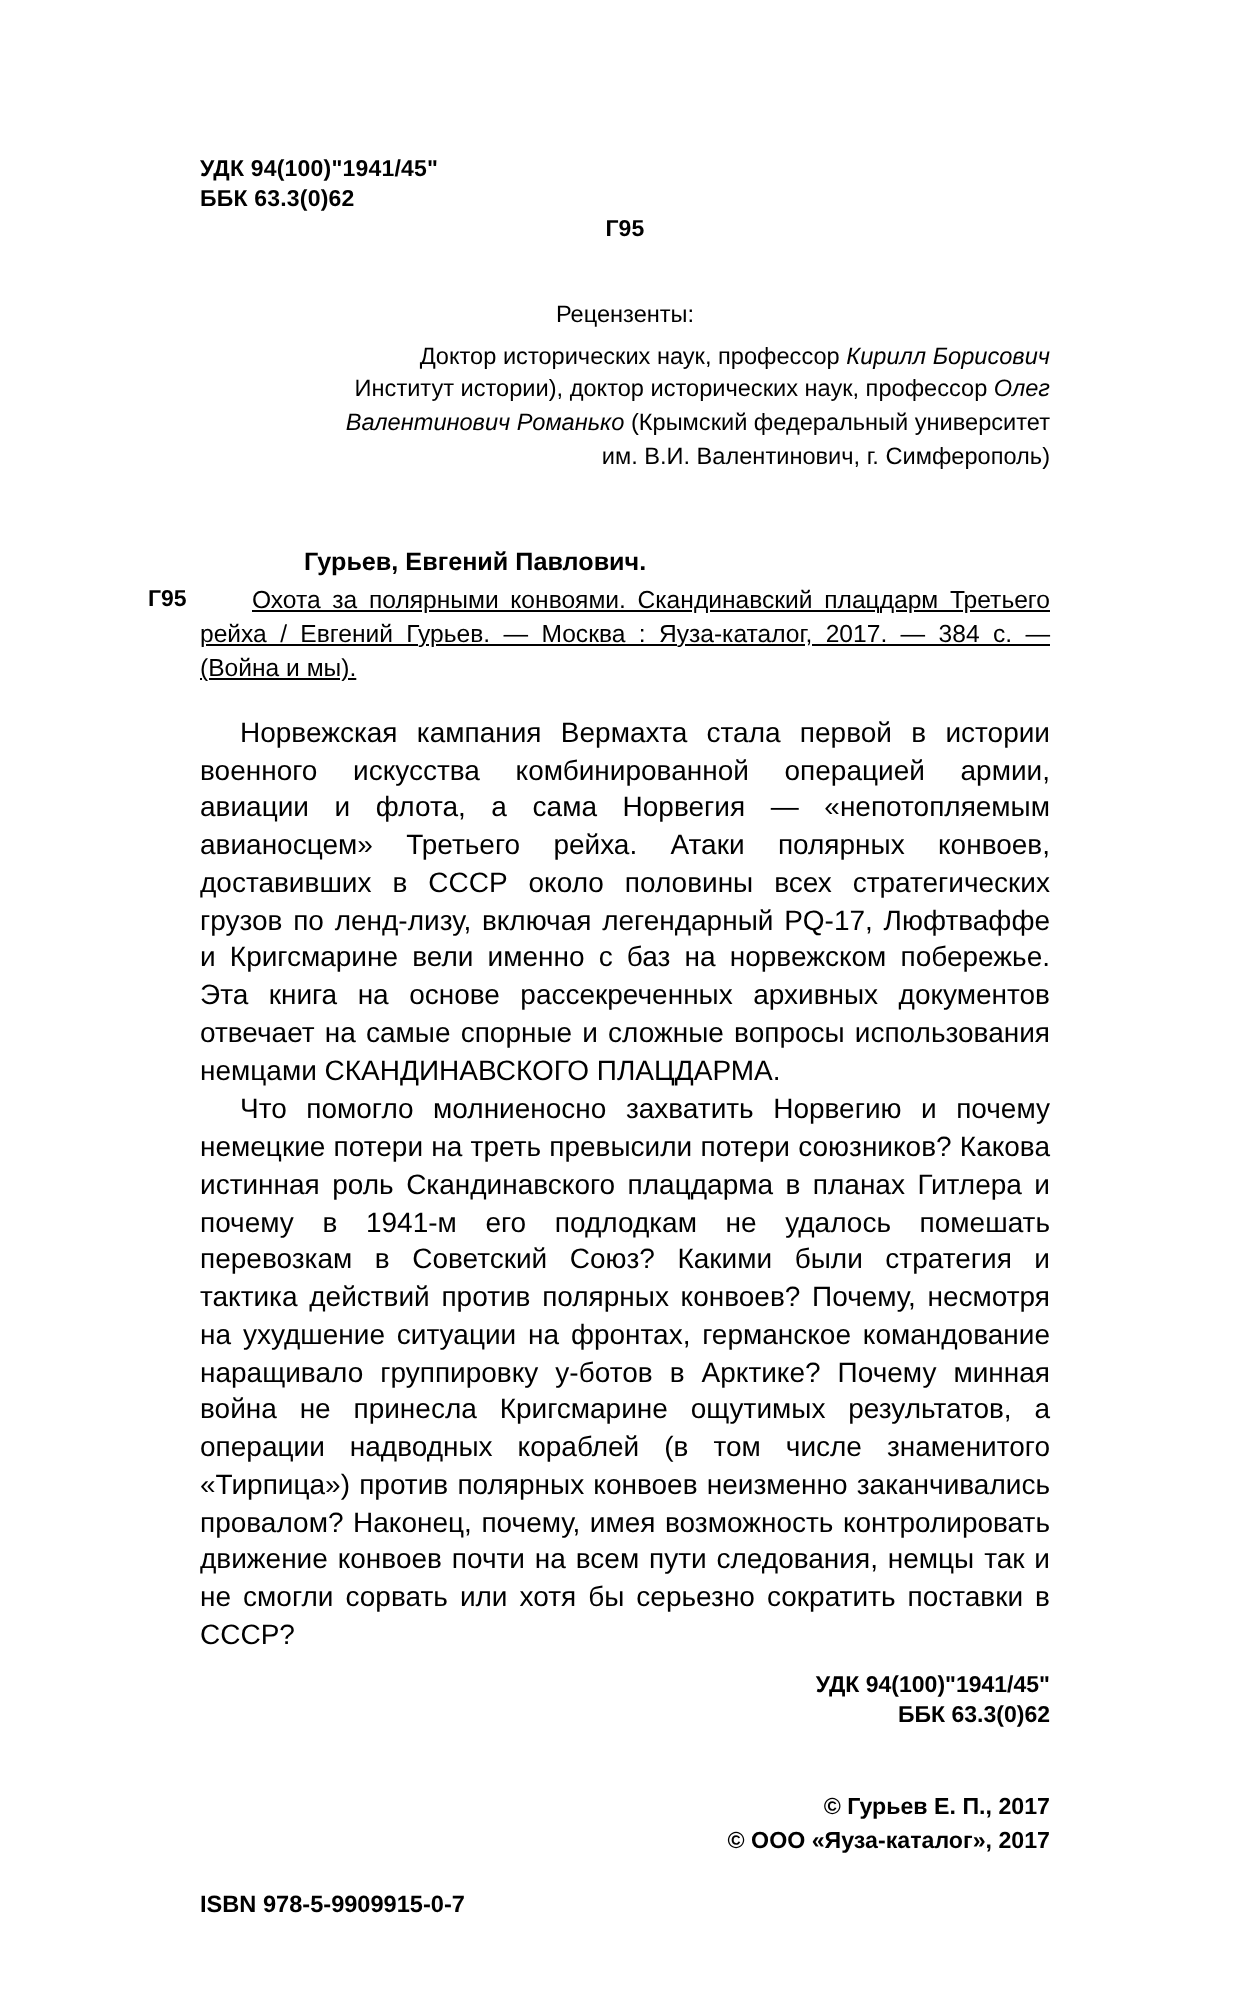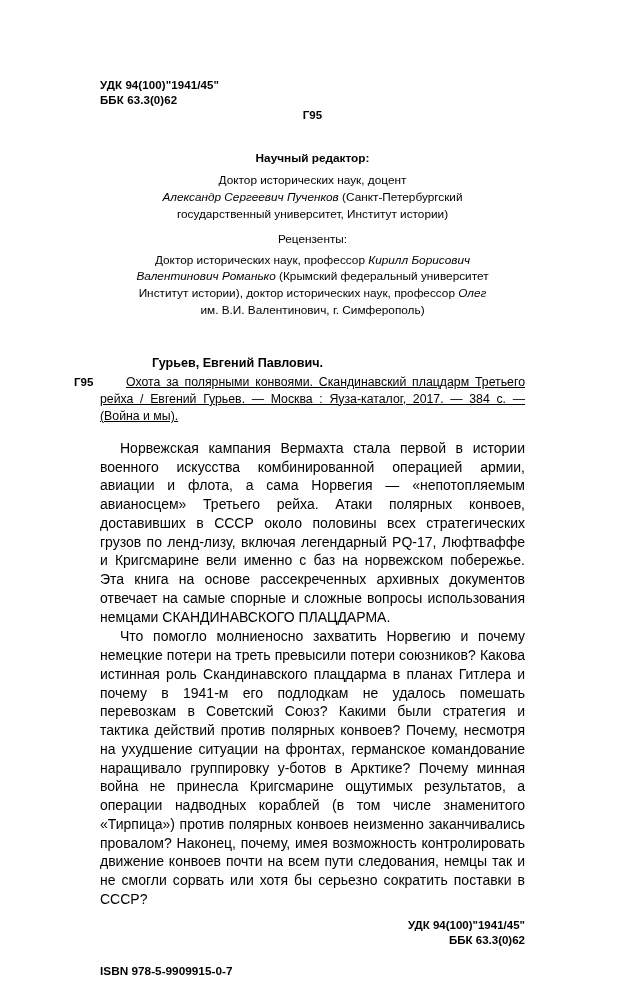--- a/index.html
+++ b/index.html
@@ -55,21 +55,21 @@
   .ital { font-style: italic; }
 
   .rev-head {
     font-weight: normal;
     text-align: center;
     font-size: 11.8px;
     margin-top: 9px;
     margin-bottom: 6px;
   }
   .rev-block {
-    text-align: center;
+    text-align: right;
     font-size: 11.8px;
     line-height: 1.42;
   }
 
   
   .bib {
     margin-top: 36px;
     position: relative;
     font-size: 12.3px;
     line-height: 1.38;
@@ -146,50 +146,48 @@
 
 <div class="page">
   <div class="content">
 
     <div class="udc-block">
       <span class="udc-line">УДК 94(100)"1941/45"</span>
       <span class="udc-line">ББК 63.3(0)62</span>
       <span class="udc-line center-g95">Г95</span>
     </div>
 
-    <div class="ed-block">
-      <div class="ed-head">Научный редактор:</div>
-      <span class="ed-line">Доктор исторических наук, доцент</span>
-      <span class="ed-line"><span class="ital">Александр Сергеевич Пученков</span><span> (Санкт-Петербургский</span></span>
-      <span class="ed-line">государственный университет, Институт истории)</span>
-    </div>
 
     <div class="rev-head">Рецензенты:</div>
     <div class="rev-block">
       <span class="ed-line"><span>Доктор исторических наук, профессор </span><span class="ital">Кирилл Борисович</span></span>
+      <span class="ed-line"><span>Институт истории), доктор исторических наук, профессор </span><span class="ital">Олег</span></span>
       <span class="ed-line"><span class="ital">Валентинович Романько</span><span> (Крымский федеральный университет</span></span>
-      <span class="ed-line"><span>Институт истории), доктор исторических наук, профессор </span><span class="ital">Олег</span></span>
       <span class="ed-line">им. В.И. Валентинович, г. Симферополь)</span>
     </div>
 
     <div class="bib">
       <div class="bib-label">Г95</div>
       <div class="bib-author">Гурьев, Евгений Павлович.</div>
       <div class="bib-desc">Охота за полярными конвоями. Скандинавский плацдарм Третьего рейха / Евгений Гурьев. — Москва : Яуза-каталог, 2017. — 384 с. — (Война и мы).</div>
     </div>
 
     <div class="annot">
       <p>Норвежская кампания Вермахта стала первой в истории военного искусства комбинированной операцией армии, авиации и флота, а сама Норвегия — «непотопляемым авианосцем» Третьего рейха. Атаки полярных конвоев, доставивших в СССР около половины всех стратегических грузов по ленд-лизу, включая легендарный PQ-17, Люфтваффе и Кригсмарине вели именно с баз на норвежском побережье. Эта книга на основе рассекреченных архивных документов отвечает на самые спорные и сложные вопросы использования немцами СКАНДИНАВСКОГО ПЛАЦДАРМА.</p>
       <p>Что помогло молниеносно захватить Норвегию и почему немецкие потери на треть превысили потери союзников? Какова истинная роль Скандинавского плацдарма в планах Гитлера и почему в 1941-м его подлодкам не удалось помешать перевозкам в Советский Союз? Какими были стратегия и тактика действий против полярных конвоев? Почему, несмотря на ухудшение ситуации на фронтах, германское командование наращивало группировку у-ботов в Арктике? Почему минная война не принесла Кригсмарине ощутимых результатов, а операции надводных кораблей (в том числе знаменитого «Тирпица») против полярных конвоев неизменно заканчивались провалом? Наконец, почему, имея возможность контролировать движение конвоев почти на всем пути следования, немцы так и не смогли сорвать или хотя бы серьезно сократить поставки в СССР?</p>
     </div>
 
     <div class="udc-foot">
       <div>УДК 94(100)"1941/45"</div>
       <div>ББК 63.3(0)62</div>
     </div>
 
+    <div class="copy">
+      <div>© Гурьев Е. П., 2017</div>
+      <div>© ООО «Яуза-каталог», 2017</div>
+    </div>
 
     <div class="isbn-row">
       <div class="isbn">ISBN 978-5-9909915-0-7</div>
     </div>
 
   </div>
 </div>
 
 </body></html>

